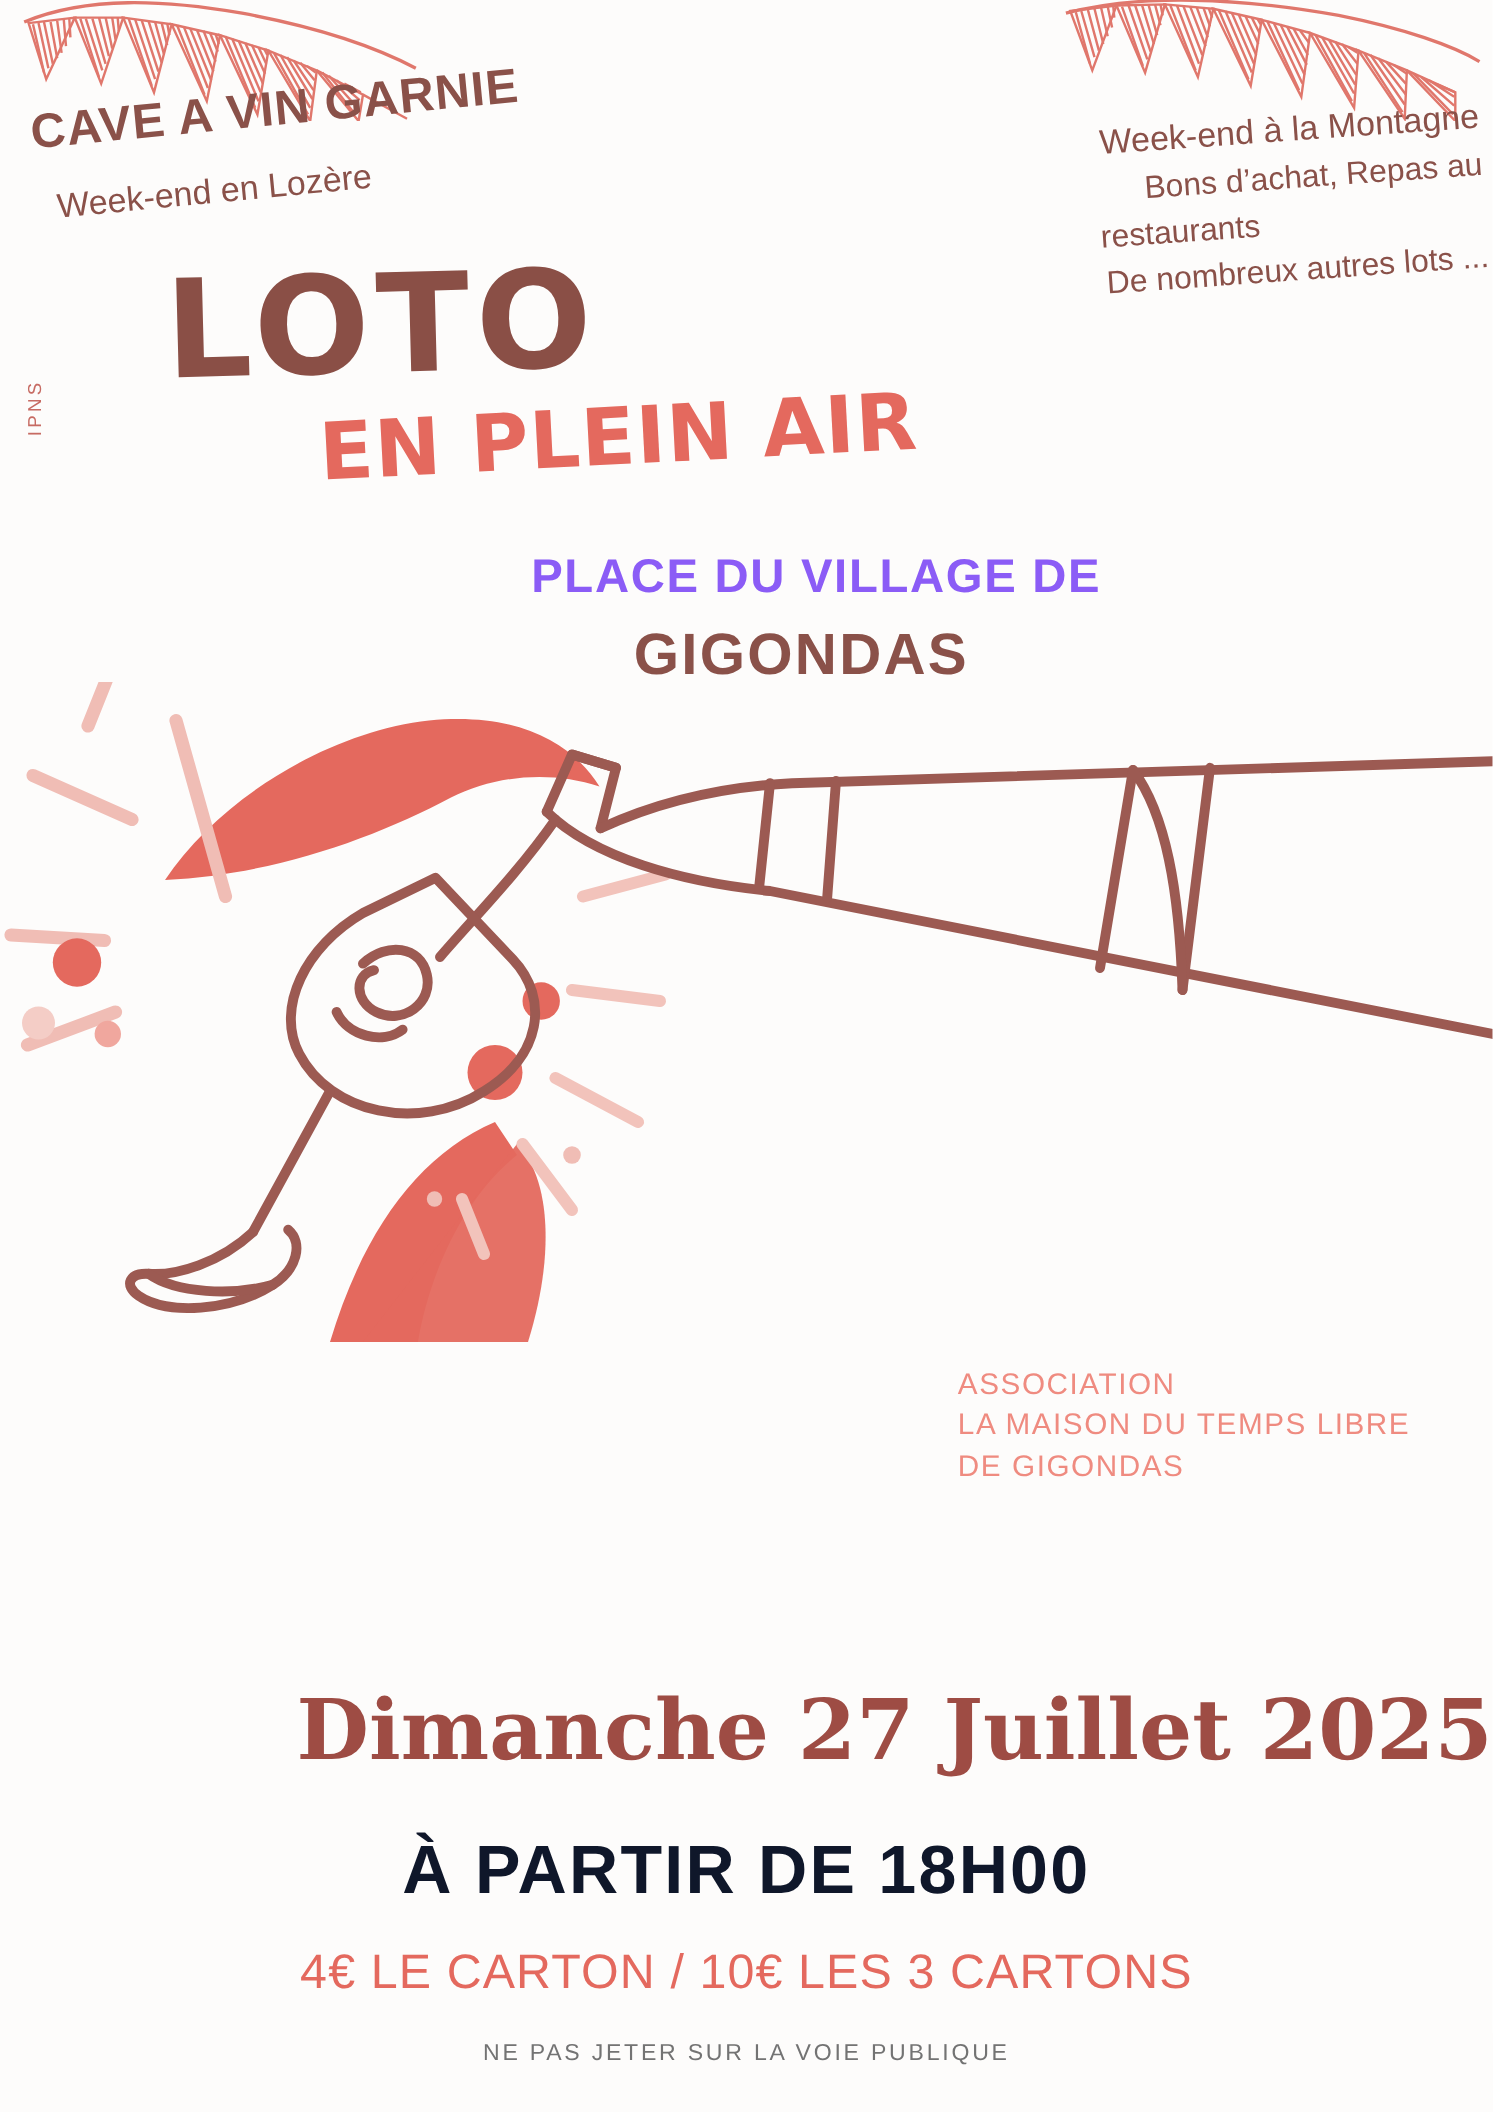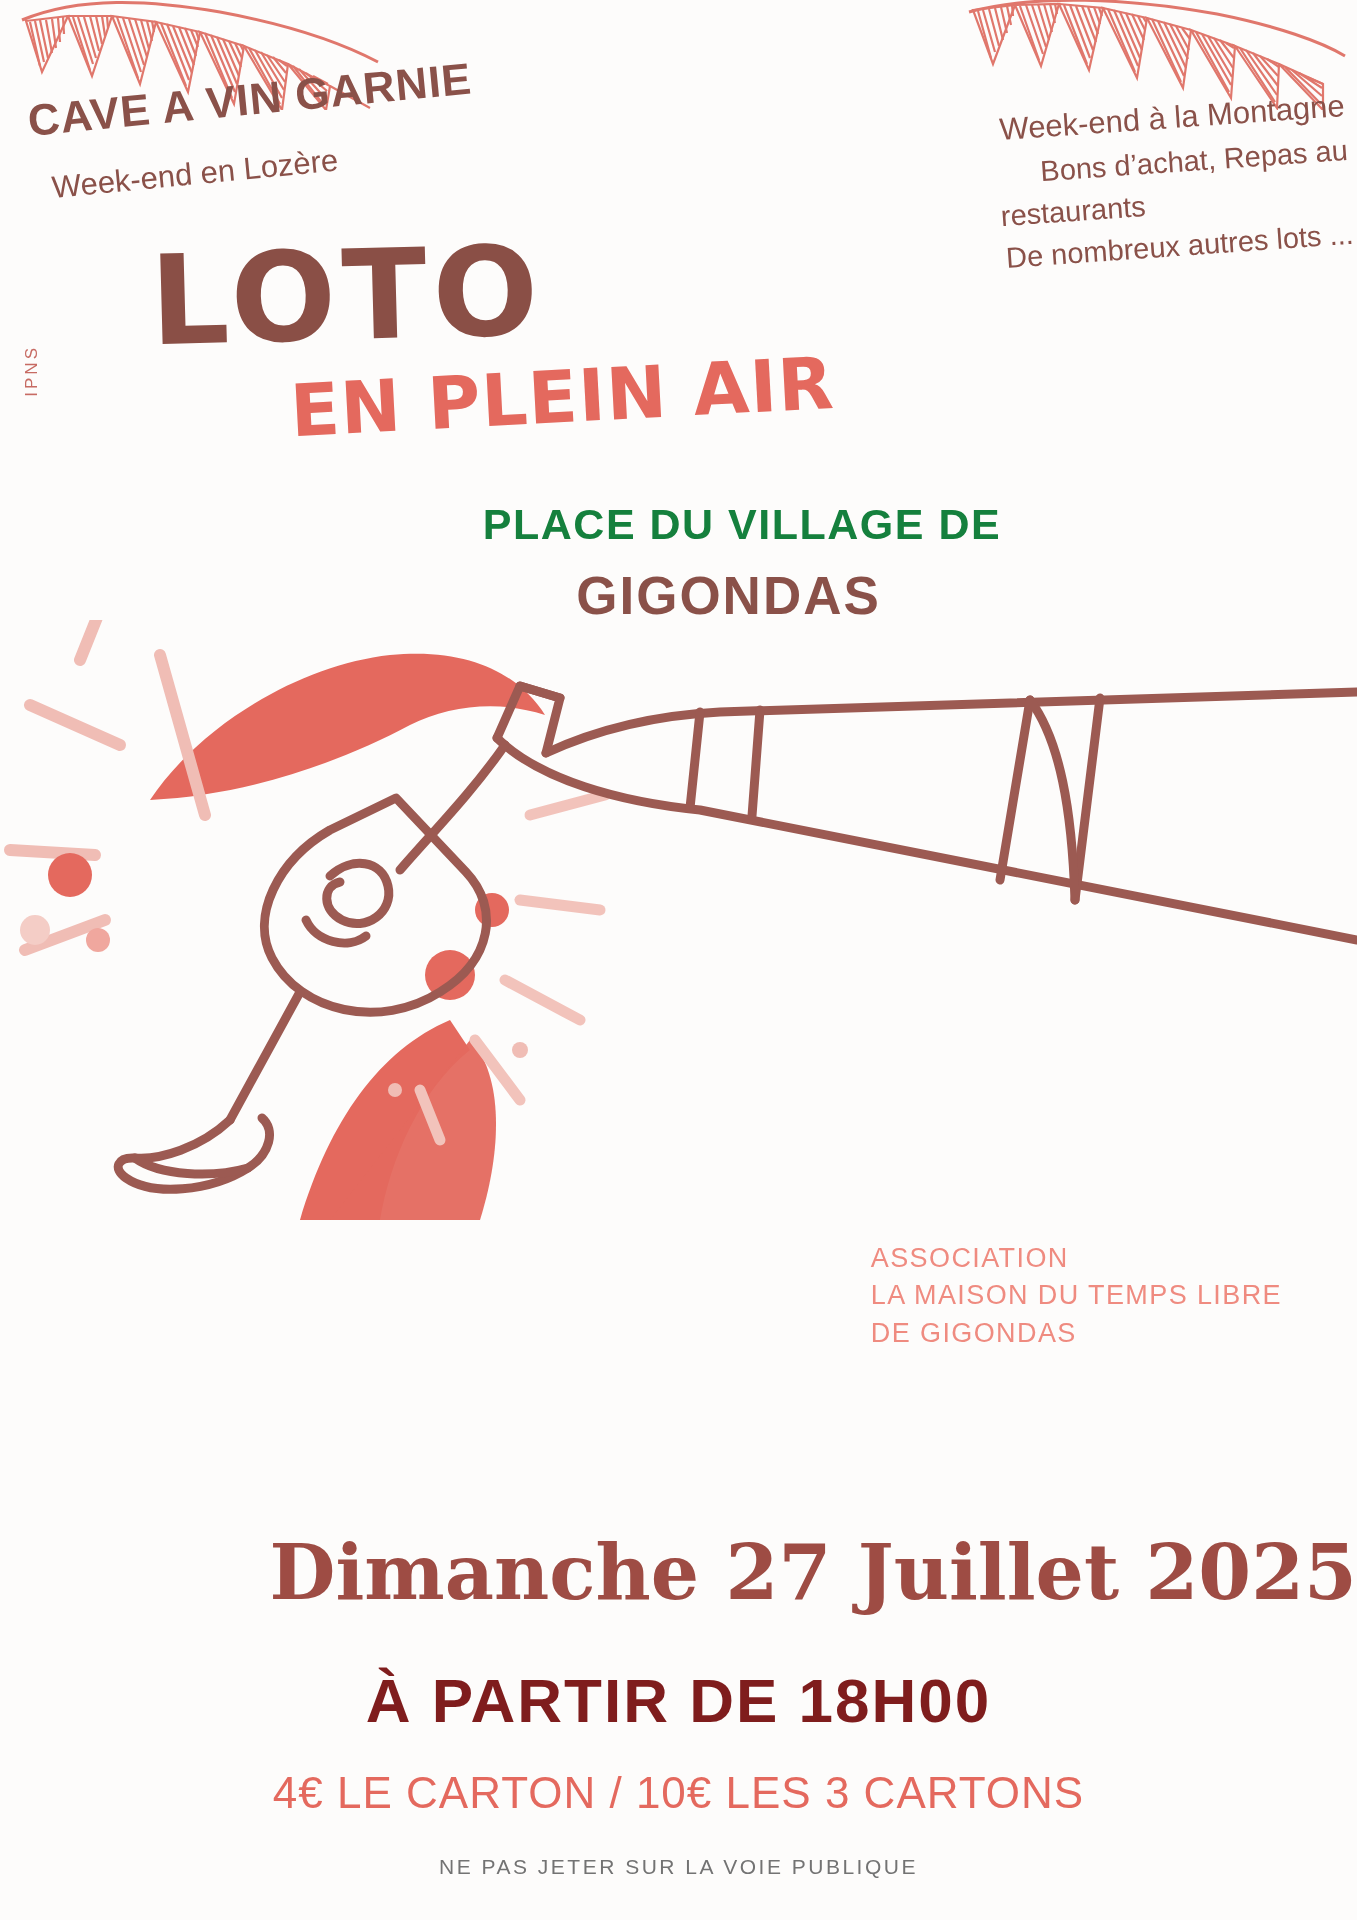--- a/index.html
+++ b/index.html
@@ -114,21 +114,21 @@
   
   .place1 {
     position: absolute;
     left: 0; right: 0;
     top: 500px;
     text-align: center;
     padding-left: 100px;
     font-size: 43px;
     font-weight: 700;
     letter-spacing: 1.5px;
-    color: #15803d;
+    color: #8b5cf6;
     margin-left: 27px;
   }
   .place2 {
     position: absolute;
     left: 0; right: 0;
     top: 565px;
     text-align: center;
     padding-left: 100px;
     font-size: 53px;
     font-weight: 700;
@@ -180,21 +180,21 @@
     letter-spacing: 0px;
   }
   .hour {
     position: absolute;
     left: 0; right: 0;
     top: 1665px;
     text-align: center;
     font-size: 62px;
     font-weight: 700;
     letter-spacing: 2px;
-    color: #7f1d1d;
+    color: #0f172a;
   }
   .price {
     position: absolute;
     left: 0; right: 0;
     top: 1768px;
     text-align: center;
     font-size: 44px;
     letter-spacing: 1px;
     color: #e4695e;
   }

